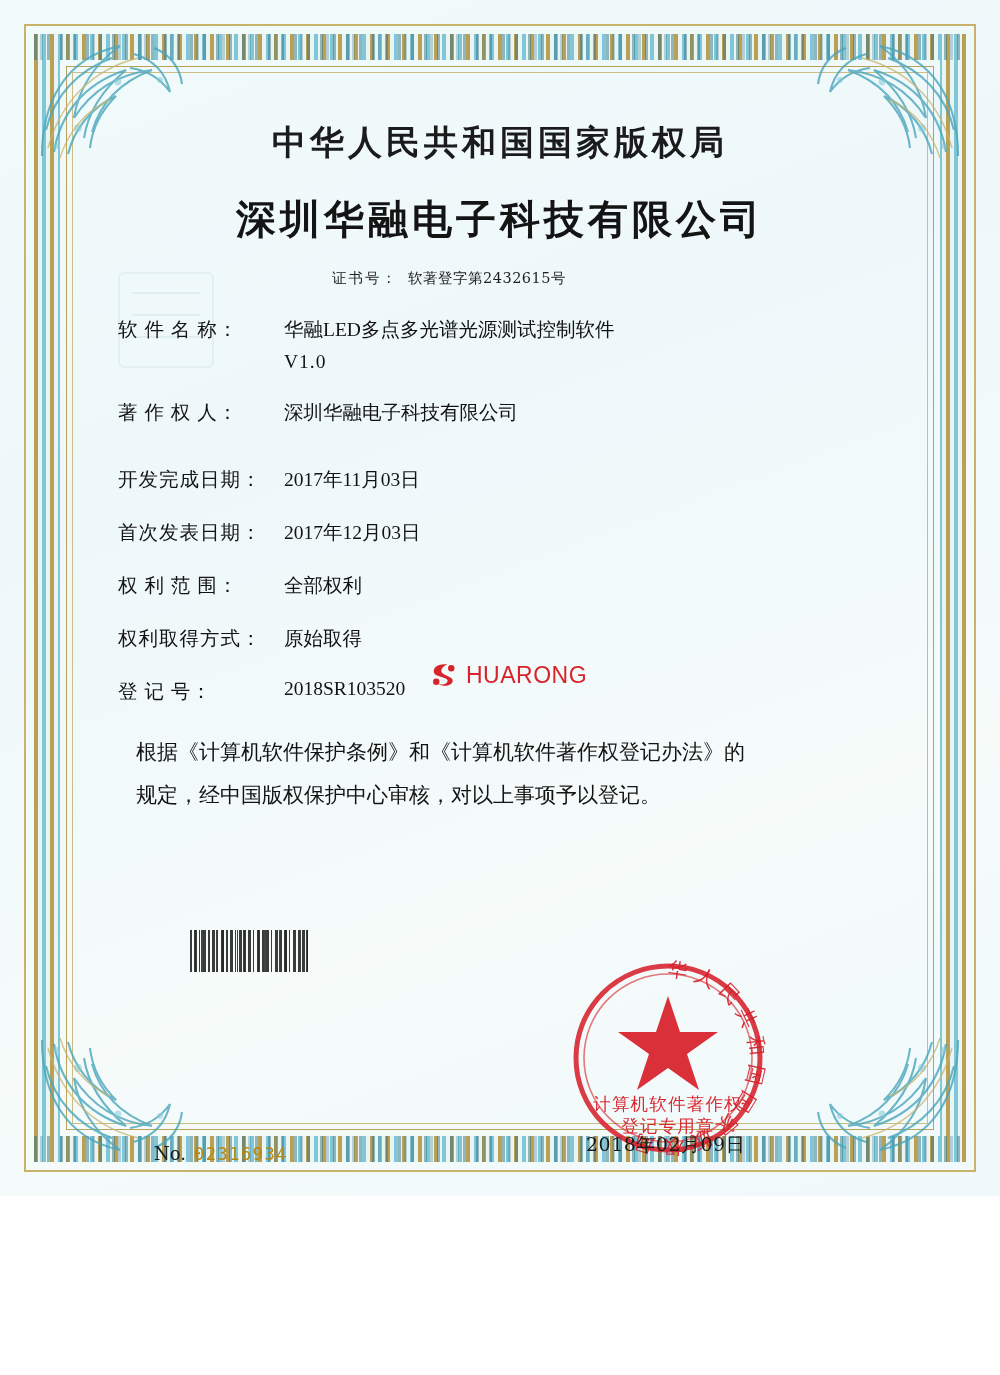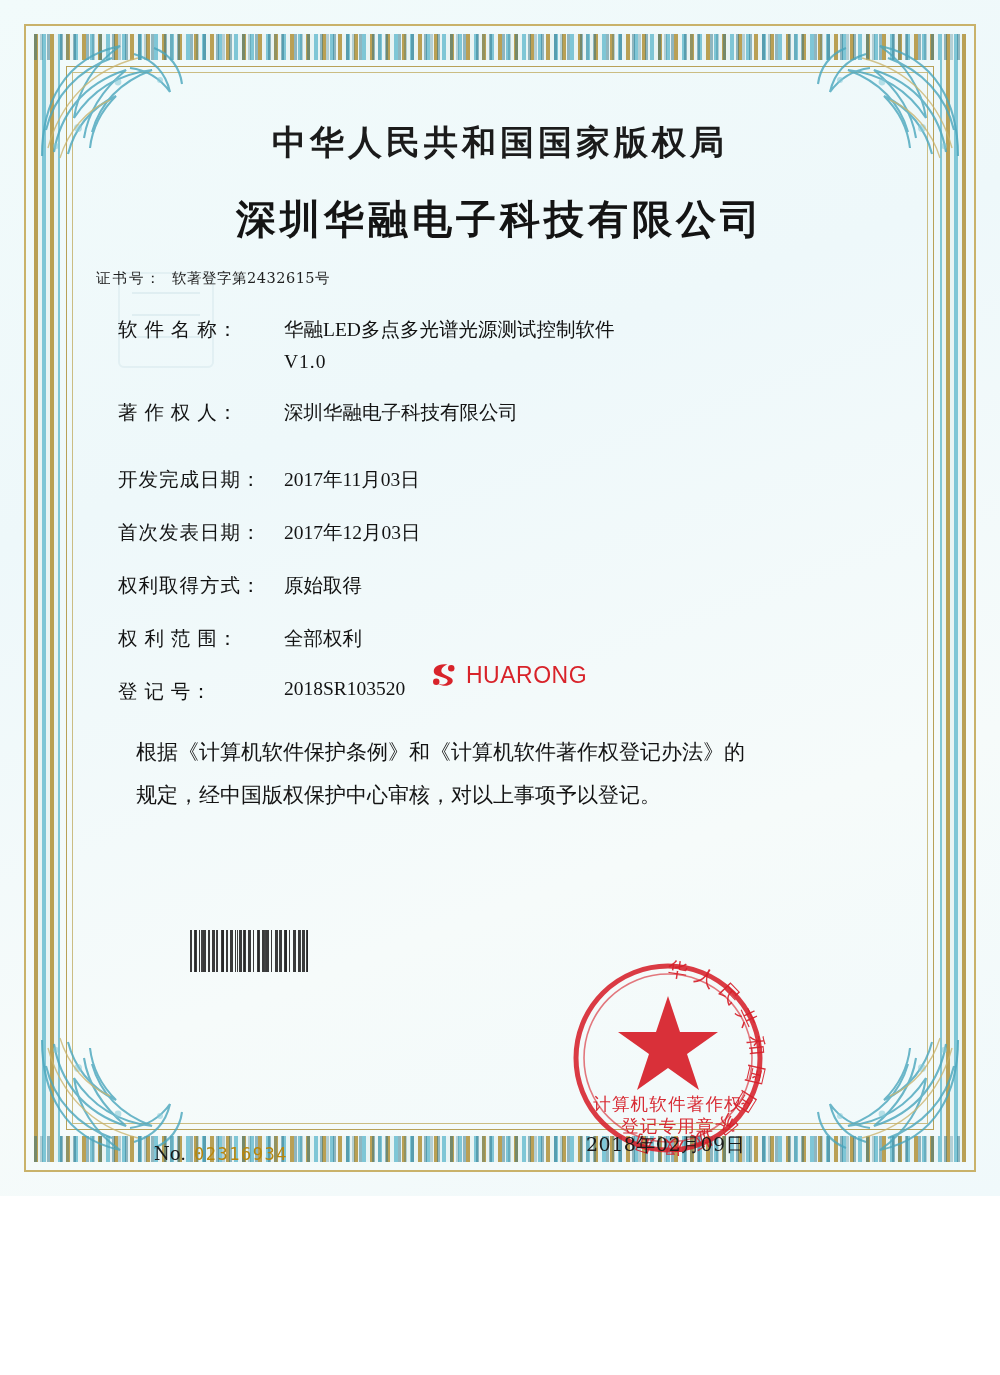--- a/index.html
+++ b/index.html
@@ -94,21 +94,21 @@
   .title2 {
     text-align: center;
     font-size: 40px;
     letter-spacing: 4px;
     font-weight: bold;
     margin-top: 26px;
     color: #141414;
     font-family: "DejaVu Serif", serif;
   }
   .certno {
-    text-align: left;
+    text-align: center;
     margin-top: 22px;
     padding-right: 102px;
     font-size: 14.5px;
     color: #1f1f1f;
     letter-spacing: .5px;
     font-family: "DejaVu Serif", serif;
   }
   .certno .lbl { letter-spacing: 2px; }
   .certno .val { margin-left: 10px; }
 
@@ -346,27 +346,27 @@
         <div class="label lbl-sp2">开发完成日期：</div>
         <div class="value">2017年11月03日</div>
       </div>
 
       <div class="row">
         <div class="label lbl-sp2">首次发表日期：</div>
         <div class="value">2017年12月03日</div>
       </div>
 
       <div class="row">
+        <div class="label lbl-sp2">权 利 范 围：</div>
+        <div class="value">全部权利</div>
+      </div>
+
+      <div class="row">
         <div class="label lbl-sp2">权利取得方式：</div>
         <div class="value">原始取得</div>
-      </div>
-
-      <div class="row">
-        <div class="label lbl-sp2">权 利 范 围：</div>
-        <div class="value">全部权利</div>
       </div>
 
       <div class="row">
         <div class="label lbl-sp2">登 记 号：</div>
         <div class="value">2018SR103520</div>
       </div>
 
     </div>
 
     <div class="para">

